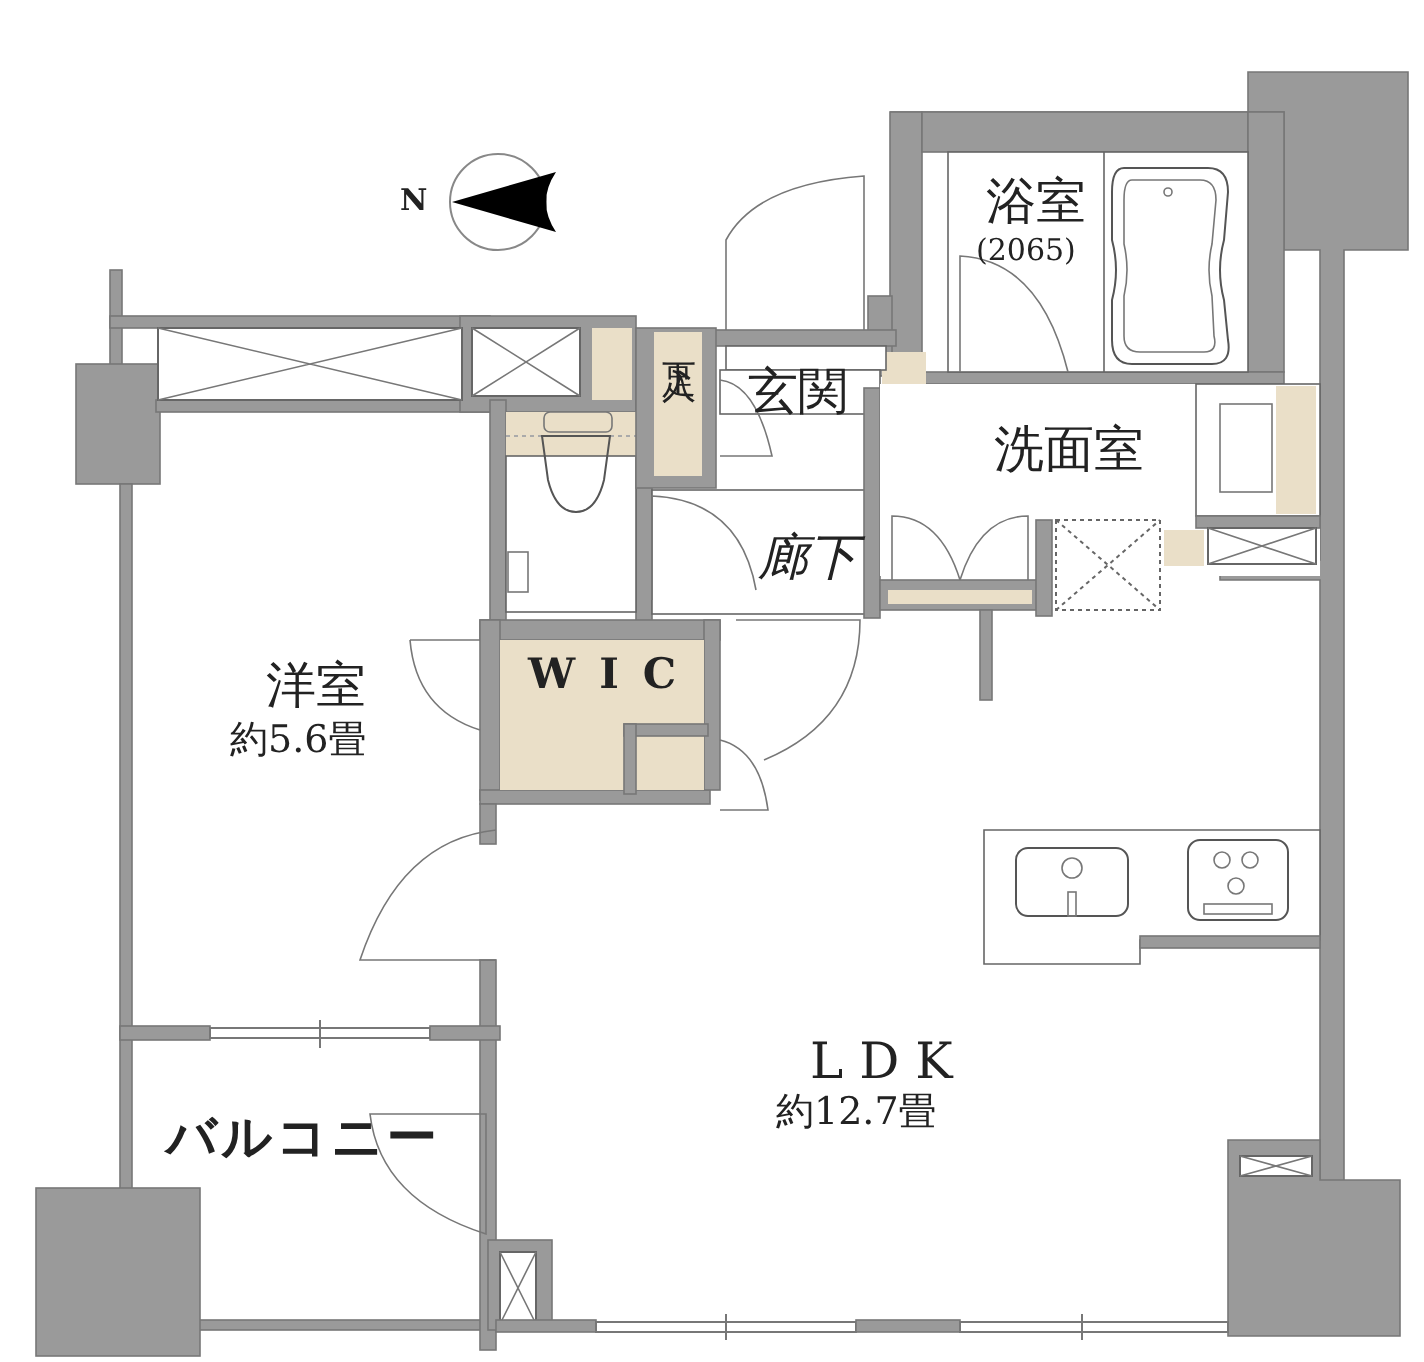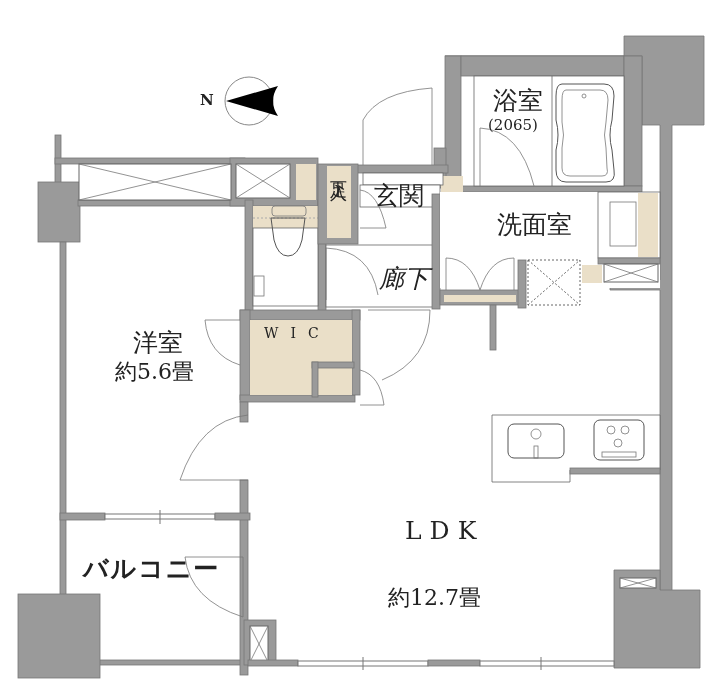--- a/index.html
+++ b/index.html
@@ -1,23 +1,23 @@
 <!DOCTYPE html>
 <html><head>
 <meta charset="utf-8">
 <style>
   html, body { margin: 0; padding: 0; background: #ffffff; }
   body { width: 712px; height: 681px; position: relative; overflow: hidden; font-family: "DejaVu Serif", "Liberation Serif", serif; }
   #plan { position: absolute; left: 0; top: 0; width: 712px; height: 681px; }
   .label { position: absolute; color: #222; font-family: "DejaVu Serif", "Liberation Serif", serif; white-space: nowrap; line-height: 1; text-align: center; }
   .room-name { font-size: 25px; }
-  .room-size { font-size: 22px; }
+  .room-size { font-size: 19px; }
   .small { font-size: 15px; }
   .vert { writing-mode: vertical-rl; font-size: 17px; letter-spacing: 1px; }
-  .wic { font-size: 14px; letter-spacing: 12px; }
+  .wic { font-size: 21px; letter-spacing: 12px; font-weight: bold; }
 </style>
 </head>
 <body>
 
 <svg id="plan" viewBox="0 0 712 681" xmlns="http://www.w3.org/2000/svg">
   <defs>
     <style>
       .w { fill: #9a9a9a; stroke: #777; stroke-width: 0.8; }
       .st { fill: #eadfc8; }
       .ln { fill: none; stroke: #555; stroke-width: 1; }
@@ -173,15 +173,15 @@
 <div class="label vert" style="left:330px; top:168px;">下足入</div>
 <div class="label room-name" style="left:497px; top:212px;">洗面室</div>
 <div class="label room-name" style="left:379px; top:266px;font-style:italic;">廊下</div>
 
 <div class="label room-name" style="left:133px; top:330px;">洋室</div>
 <div class="label room-size" style="left:115px; top:361px;">約5.6畳</div>
 
 <div class="label wic" style="left:264px; top:326px;">WIC</div>
 
 <div class="label room-name" style="left:405px; top:518px; letter-spacing:8px;">LDK</div>
-<div class="label room-size" style="left:388px; top:547px;margin-top:40px;">約12.7畳</div>
+<div class="label room-size" style="left:388px; top:547px;">約12.7畳</div>
 
 <div class="label room-name" style="left:83px; top:556px; letter-spacing:2px;font-weight:bold;">バルコニー</div>
 
 </body></html>

